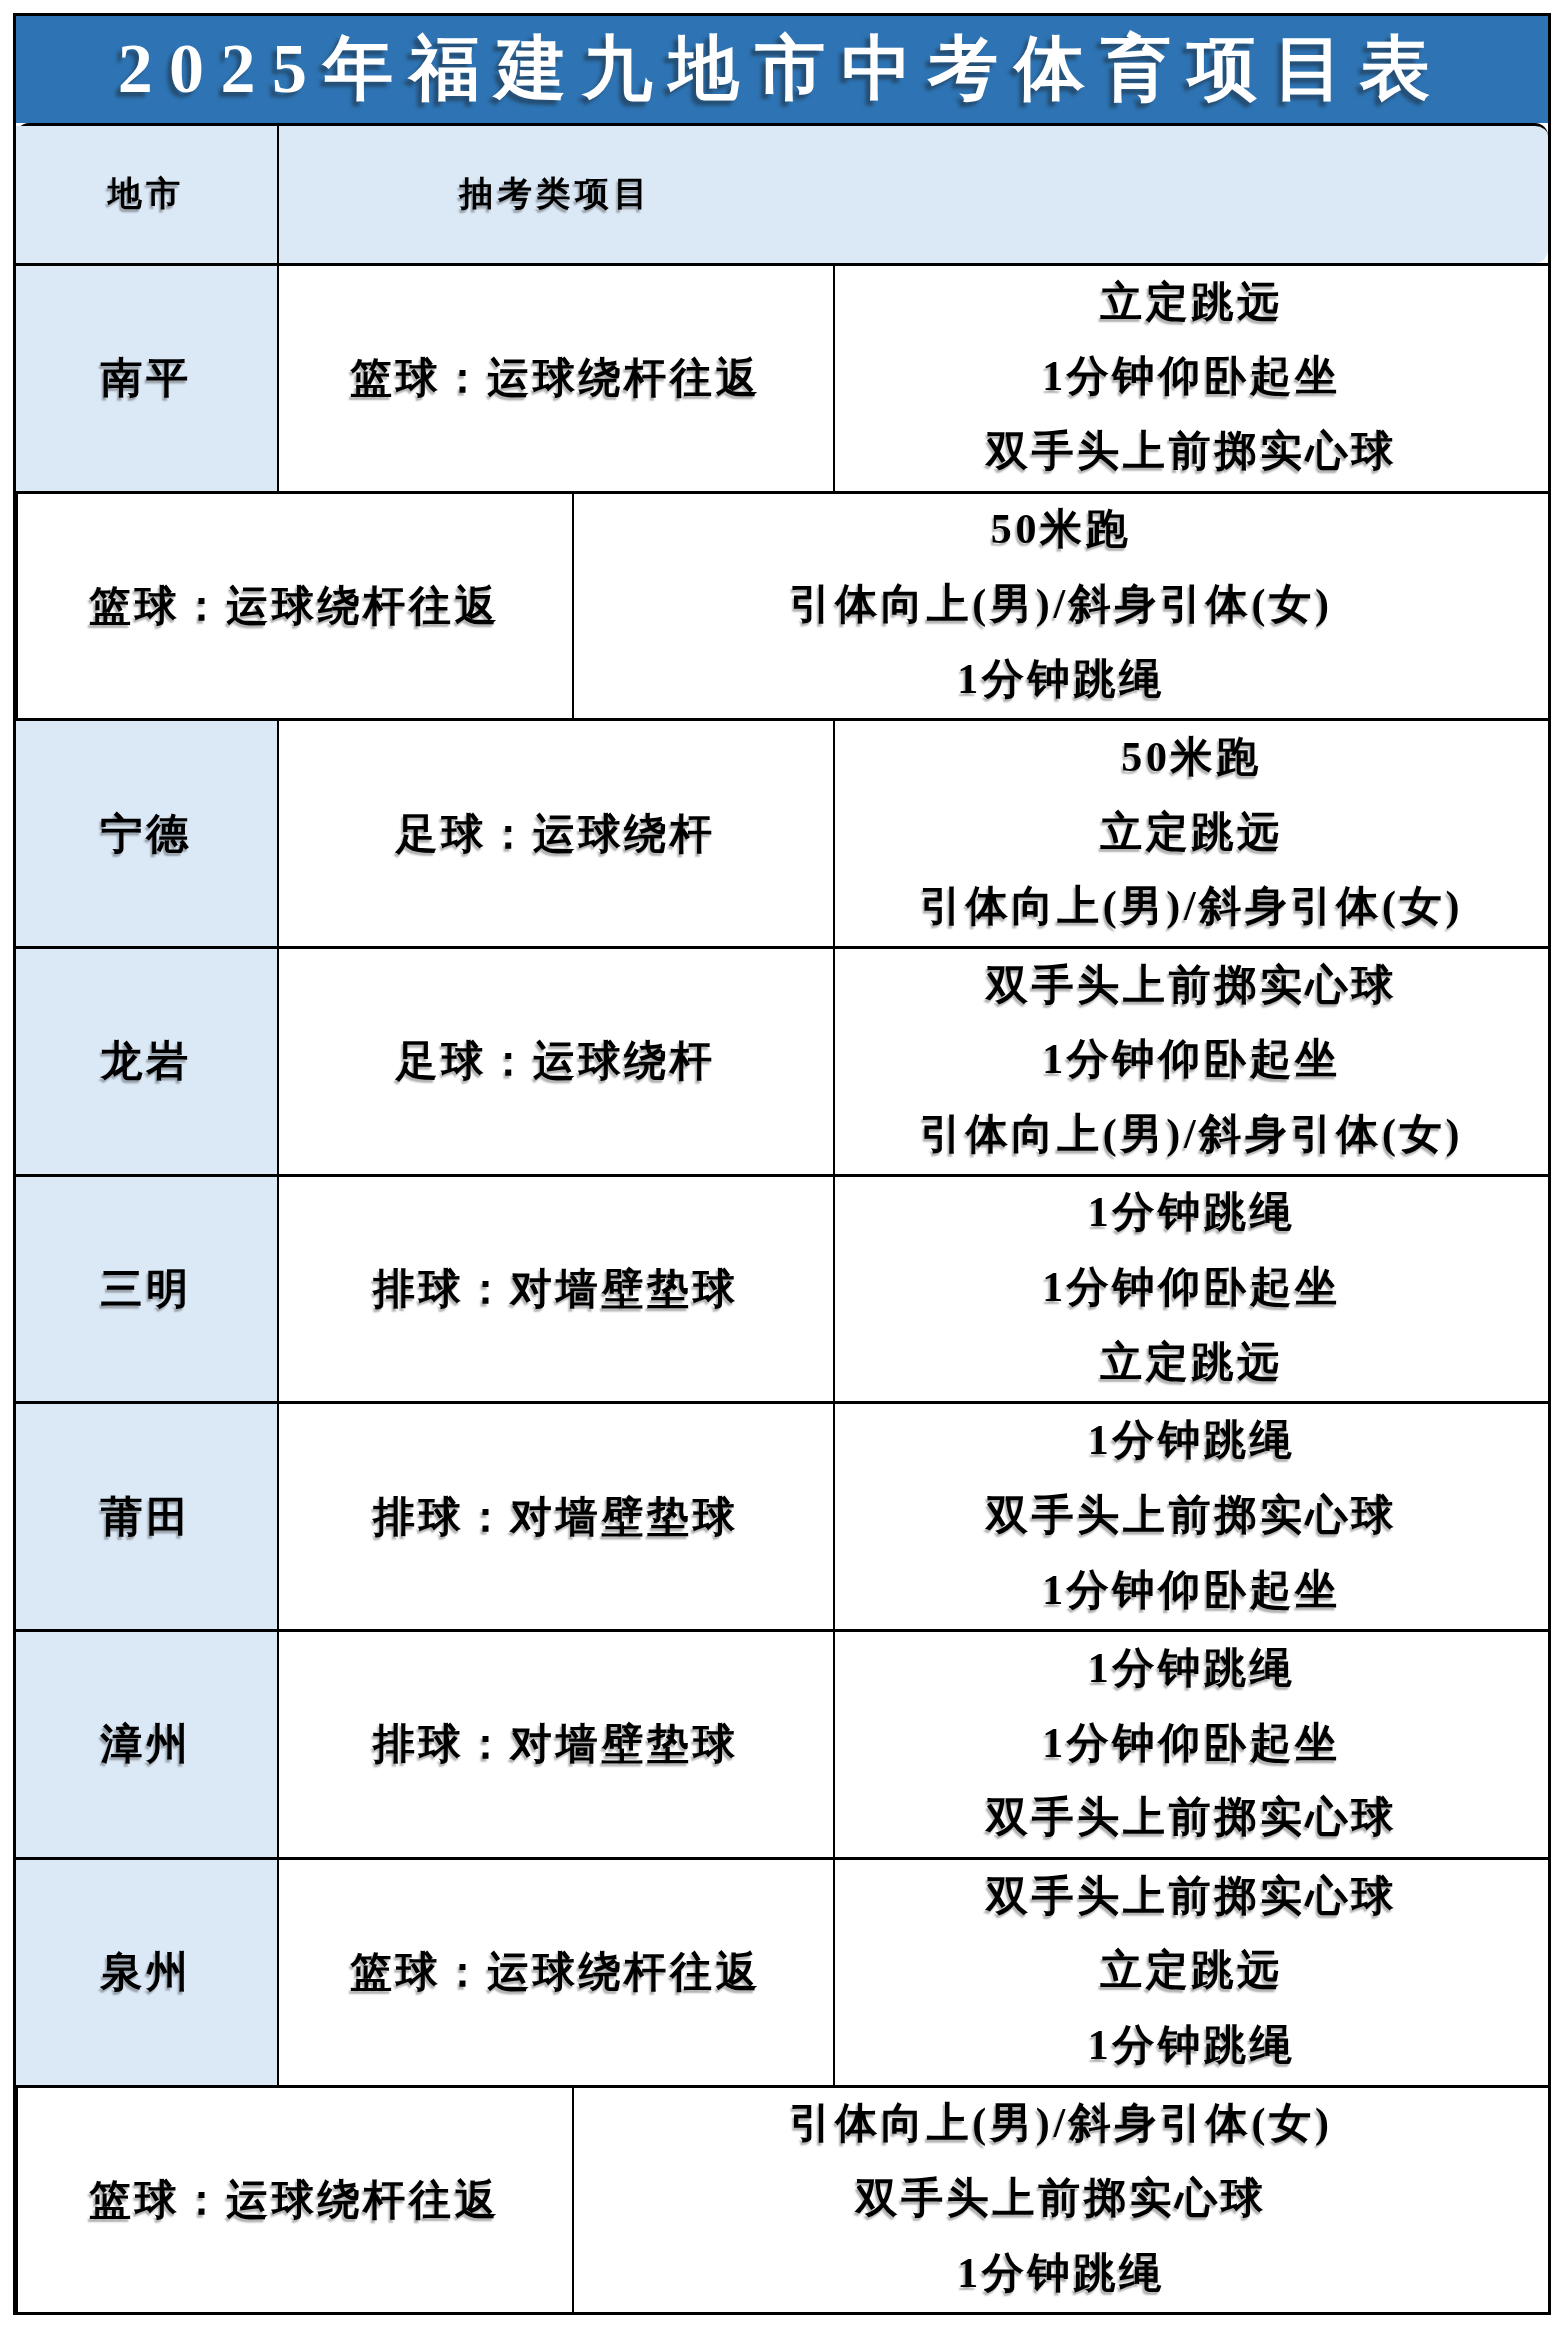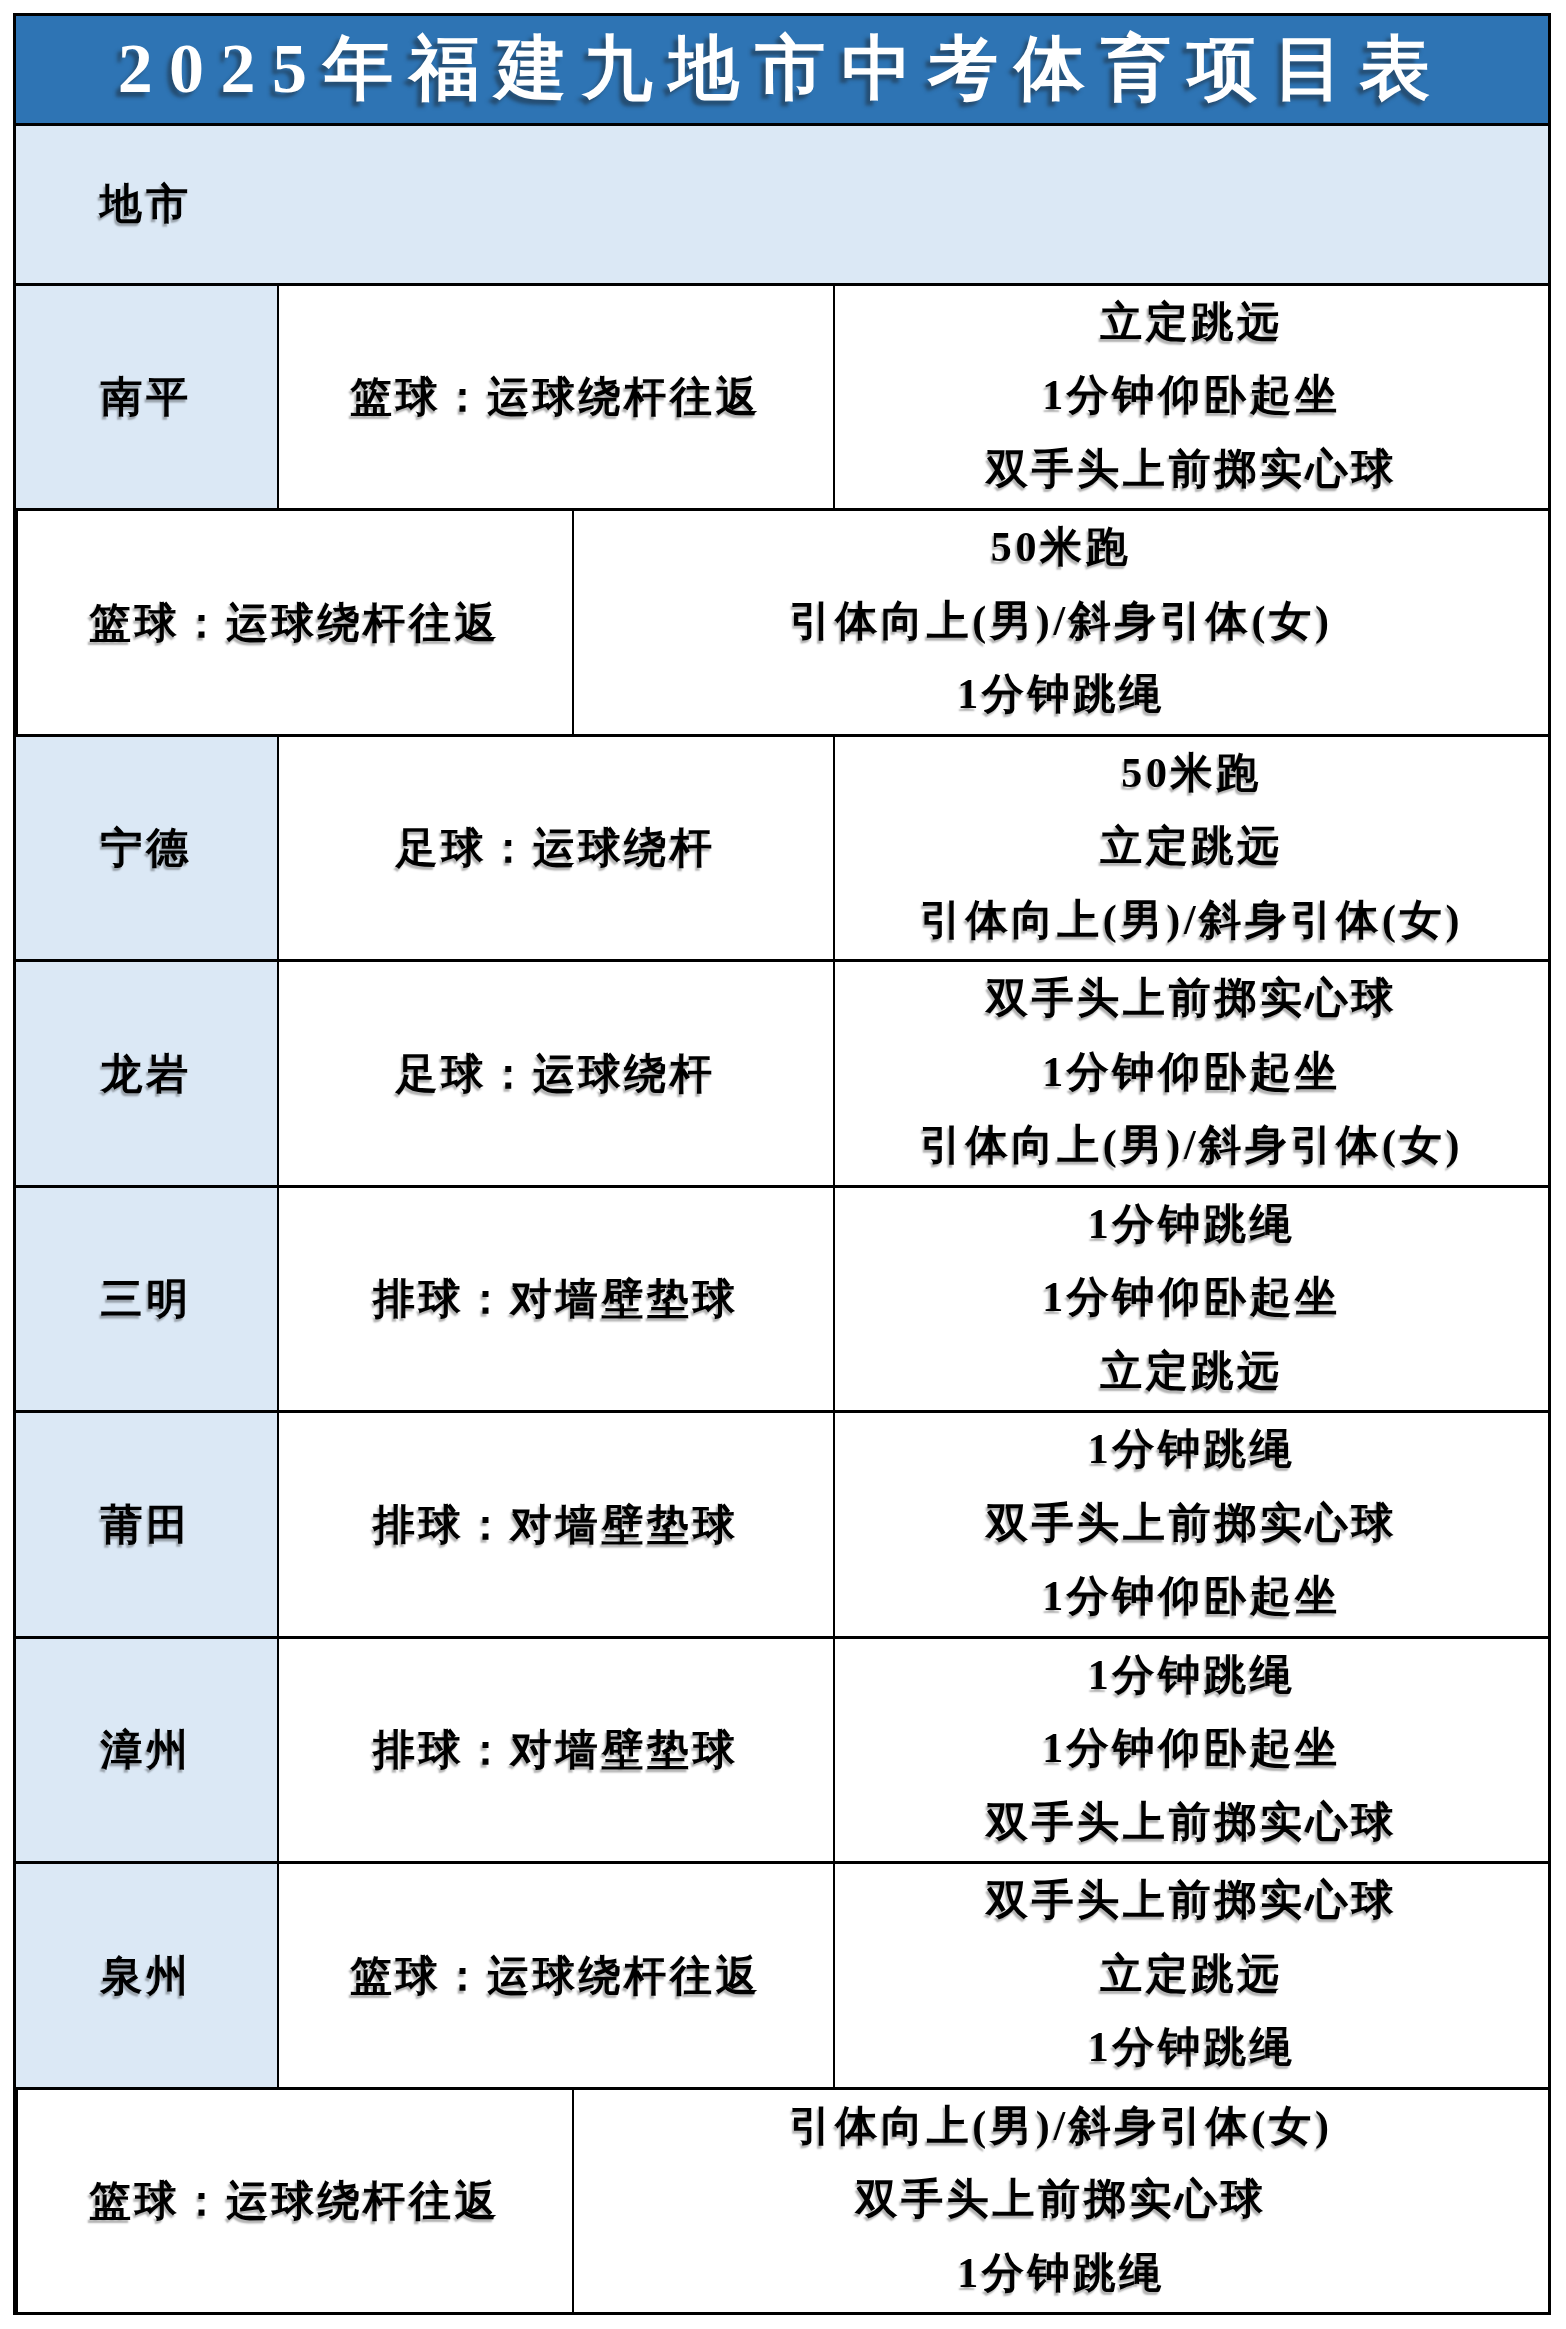--- a/index.html
+++ b/index.html
@@ -24,24 +24,25 @@
     height: 107px; flex: none;
     background: #2E74B4;
     color: #fff;
     display: flex; align-items: center; justify-content: center;
     font-size: 70px; letter-spacing: 16.4px;
     white-space: nowrap;
     text-shadow: -4.6px 4.6px 3.7px rgba(30,45,60,0.55);
   }
   .row { display: flex; border-top: 3.7px solid #000; min-height: 0; }
   .header-row {
-    height: 160px; flex: none;
+    height: 140px; flex: none;
     background: #DBE8F5;
-    font-size: 42px; letter-spacing: 4.6px;
+    font-size: 34px; letter-spacing: 4.6px;
     text-shadow: -1.8px 2.7px 1.8px rgba(0,0,0,0.30);
+    border-radius: 13px;
   }
   .data-row {
     flex: 1 1 0;
     font-size: 42px; letter-spacing: 3.7px;
     text-shadow: -1.8px 2.7px 1.8px rgba(0,0,0,0.30);
   }
   .cell {
     display: flex; align-items: center; justify-content: center;
     text-align: center; white-space: nowrap; overflow: hidden;
   }
@@ -61,20 +62,21 @@
 
 <div class="page">
   <div class="table">
 
     <div class="title-bar">
       <span>2025年福建九地市中考体育项目表</span>
     </div>
 
     <div class="row header-row">
       <div class="cell c1">地市</div>
+      <div class="cell c2">抽考类项目</div>
     </div>
 
     <div class="row data-row">
       <div class="cell c1">南平</div>
       <div class="cell c2">篮球：运球绕杆往返</div>
       <div class="cell c3 selected">
         <div class="line">立定跳远</div>
         <div class="line">1分钟仰卧起坐</div>
         <div class="line">双手头上前掷实心球</div>
       </div>

